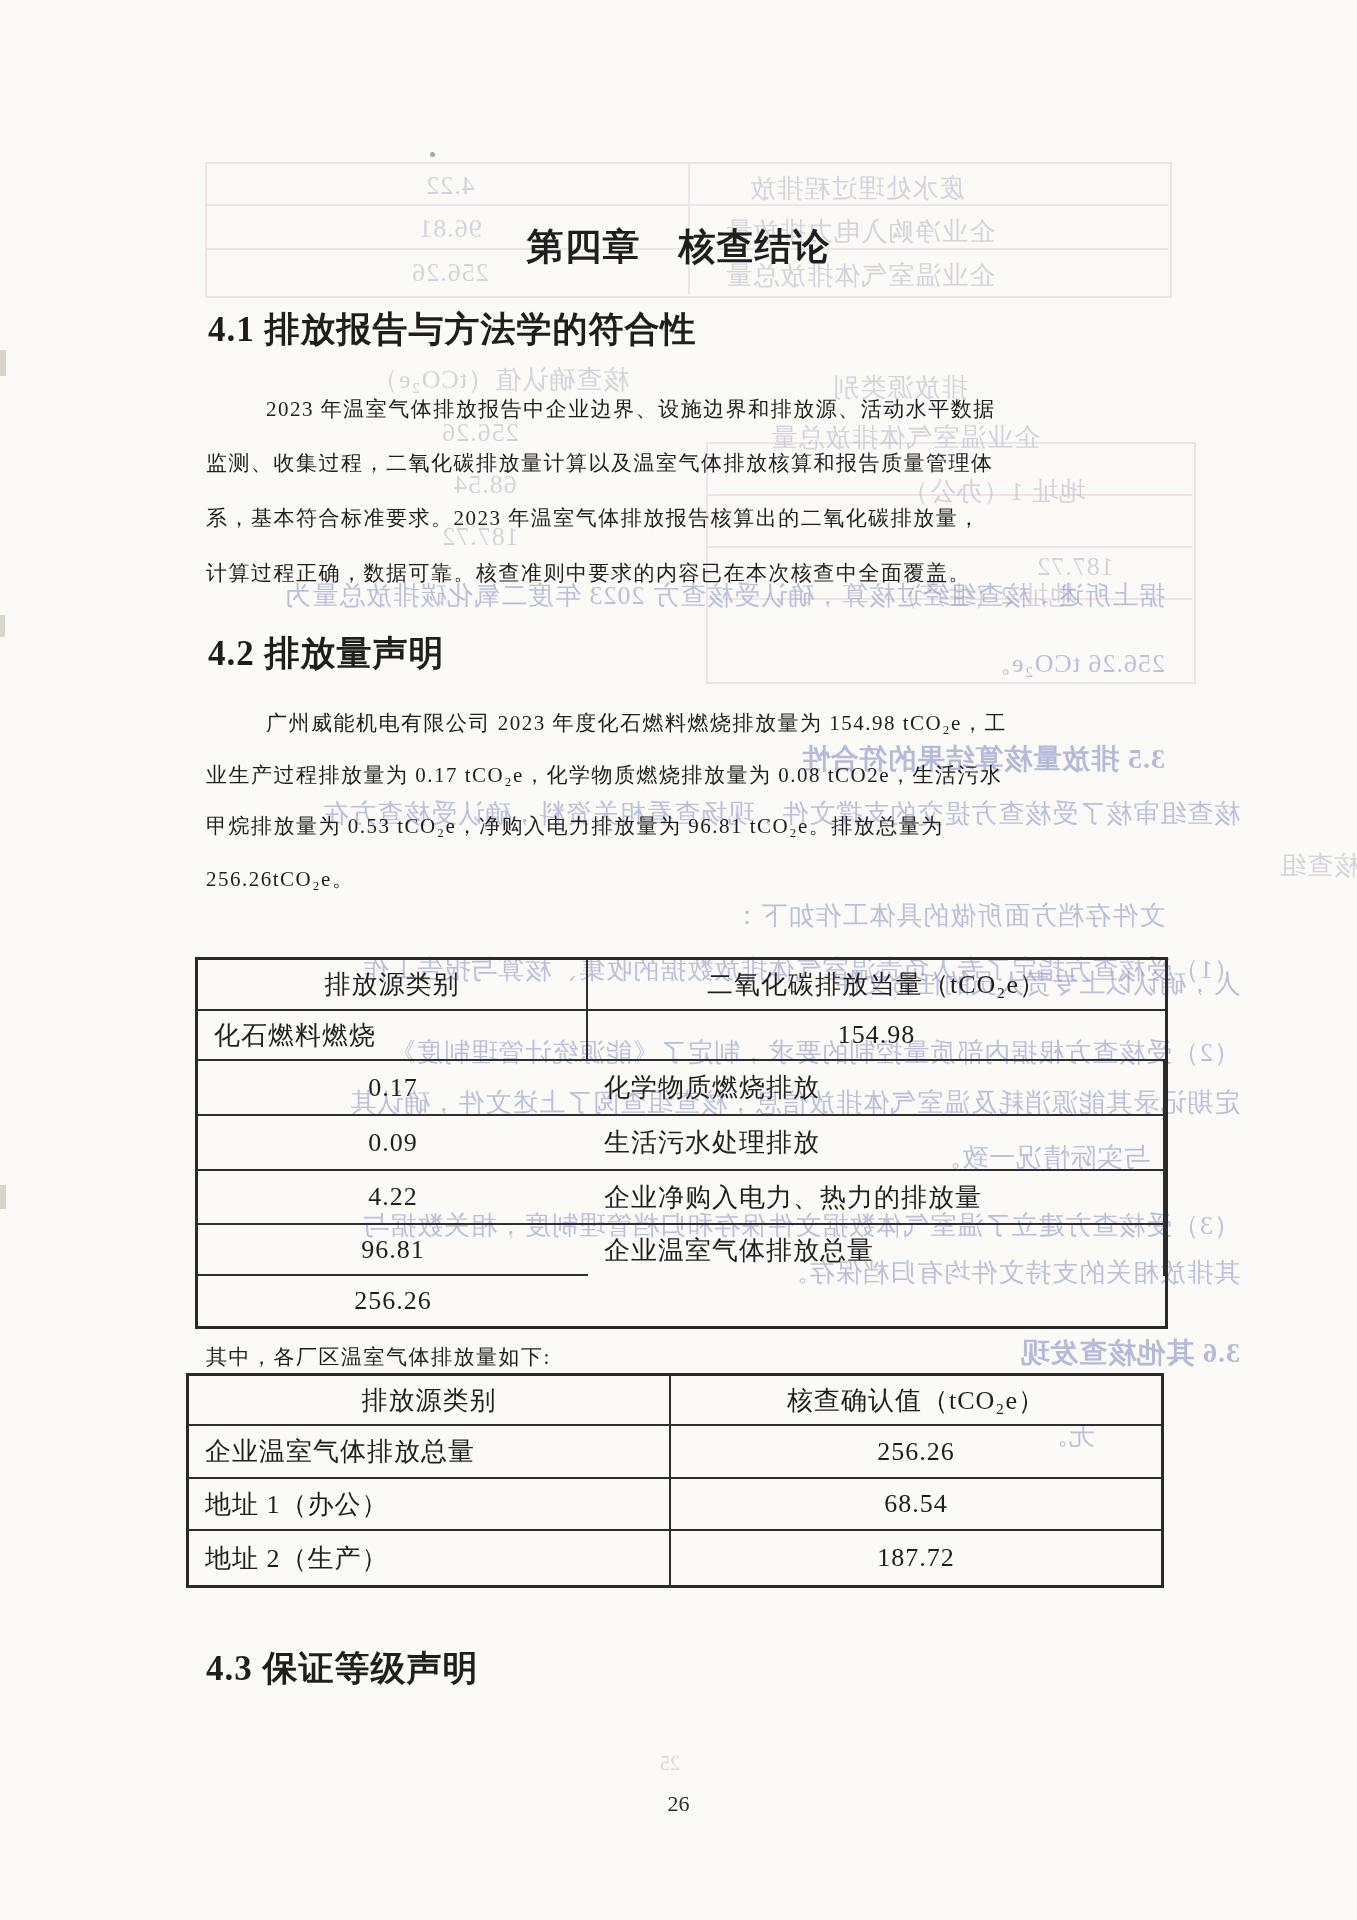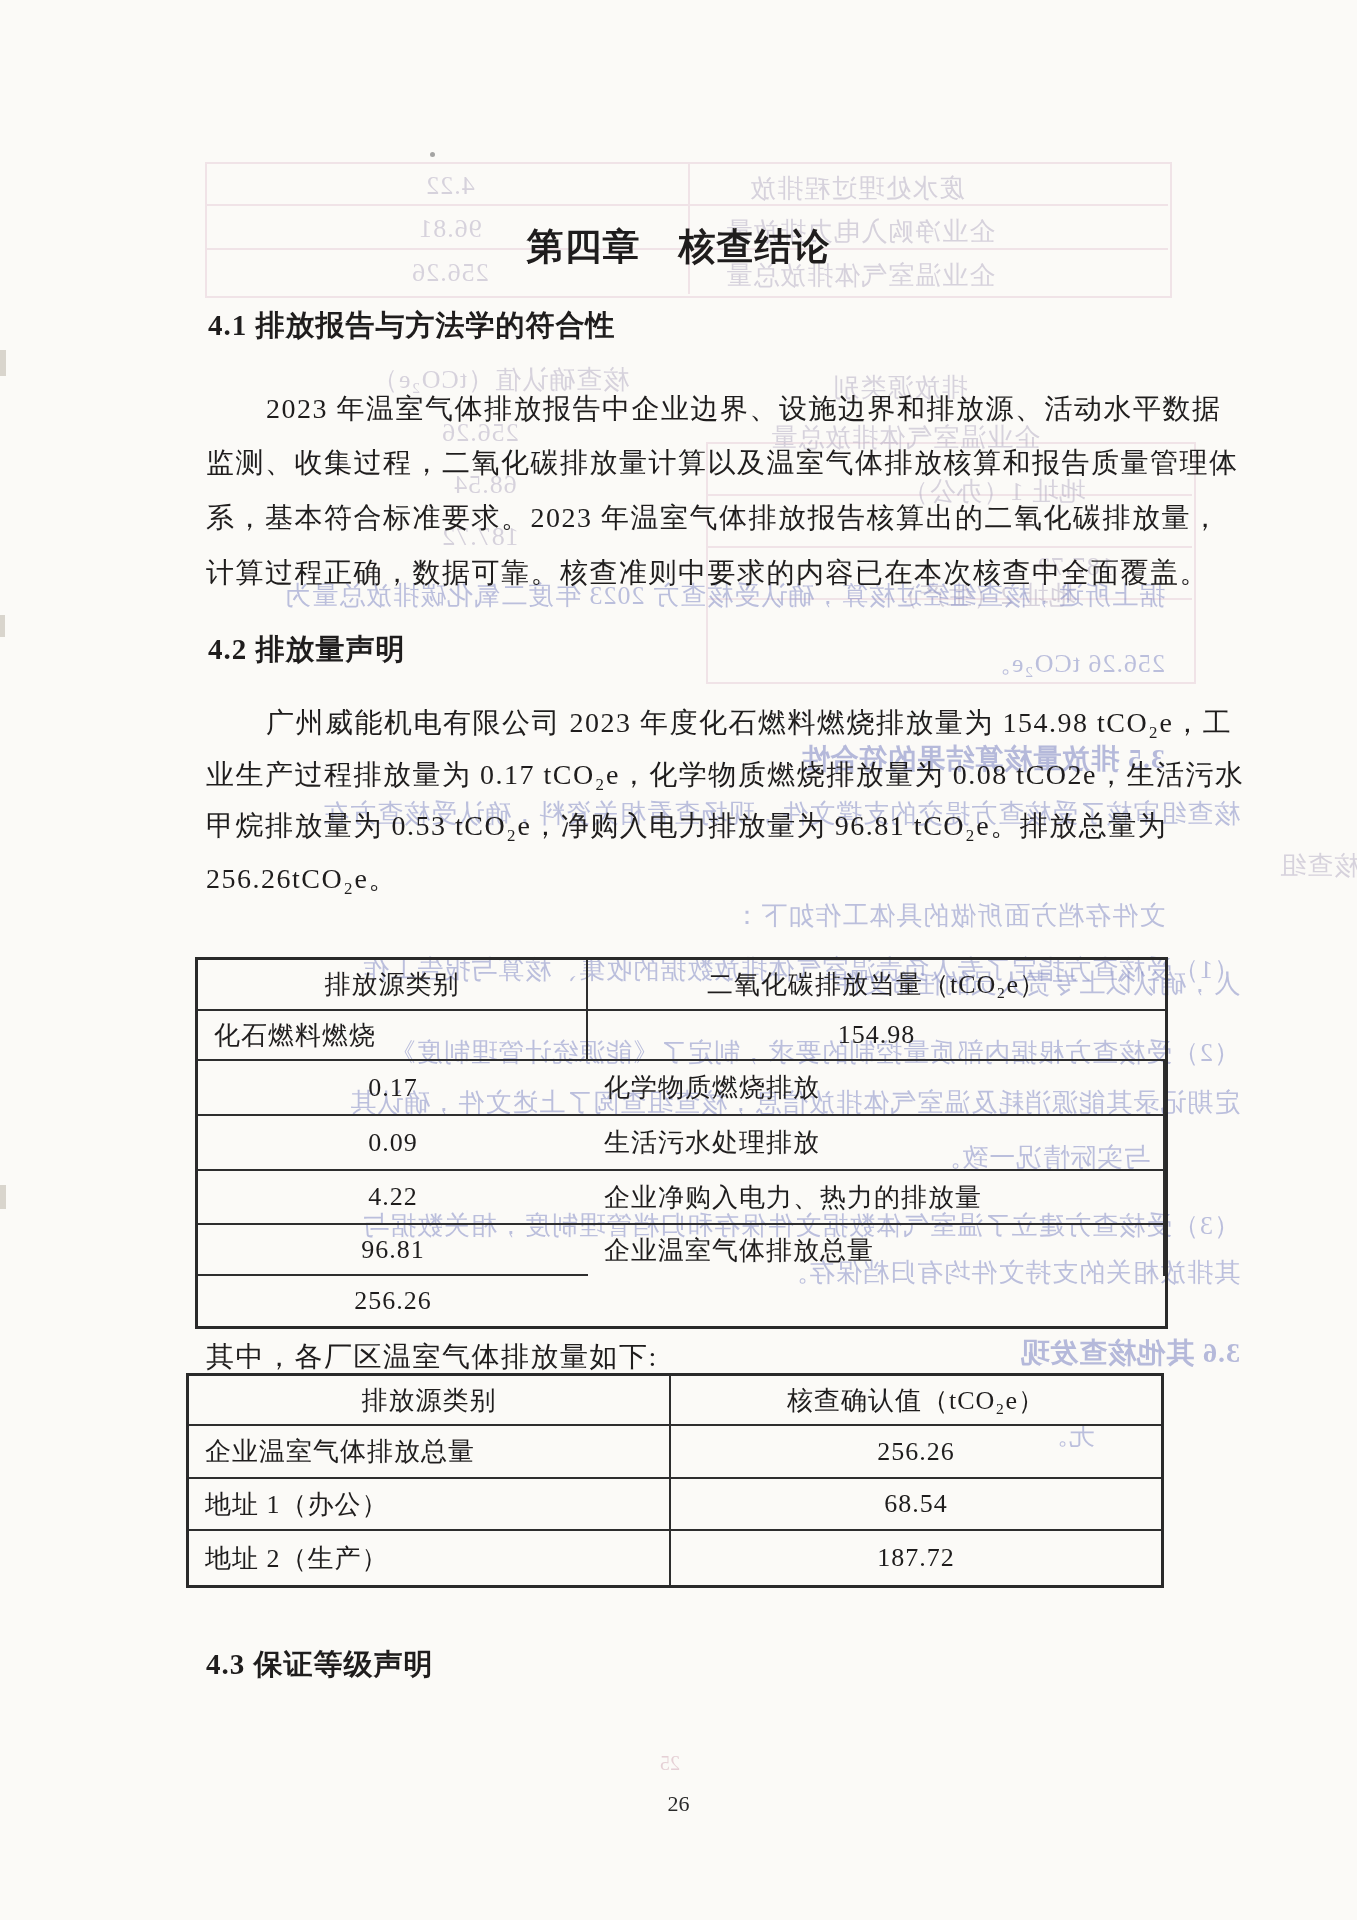--- a/index.html
+++ b/index.html
@@ -4,22 +4,22 @@
 <style>
   html,body{margin:0;padding:0;background:#e8e6e2;}
   .page{
     position:relative; width:1357px; height:1920px; margin:0 auto;
     background:#fbfaf7; overflow:hidden;
     font-family:"Liberation Serif","DejaVu Serif",serif;
     color:#1f1d1d;
   }
   .abs{position:absolute; white-space:nowrap;}
   .title{font-size:37px; font-weight:bold; letter-spacing:1px; width:100%; text-align:center;}
-  .h2{font-size:29px; font-weight:bold; letter-spacing:1px;}
-  .line{font-size:28px; letter-spacing:1.5px; line-height:34px;}
+  .h2{font-size:35px; font-weight:bold; letter-spacing:1px;}
+  .line{font-size:21px; letter-spacing:1.5px; line-height:34px;}
   .footer{font-size:22px; width:100%; text-align:center; color:#2a2a2a;}
 
   
   .tbl{position:absolute; display:grid; border:3px solid #2a2a2a; background:transparent;}
   .tbl .c{border-right:2px solid #2e2e2e; border-bottom:2px solid #2e2e2e;
           display:flex; align-items:center; font-size:26px; letter-spacing:1px;}
   .tbl .c.lastcol{border-right:none;}
   .tbl .c.lastrow{border-bottom:none;}
   .tbl .lab{padding-left:16px; justify-content:flex-start;}
   .tbl .val{justify-content:center;}

